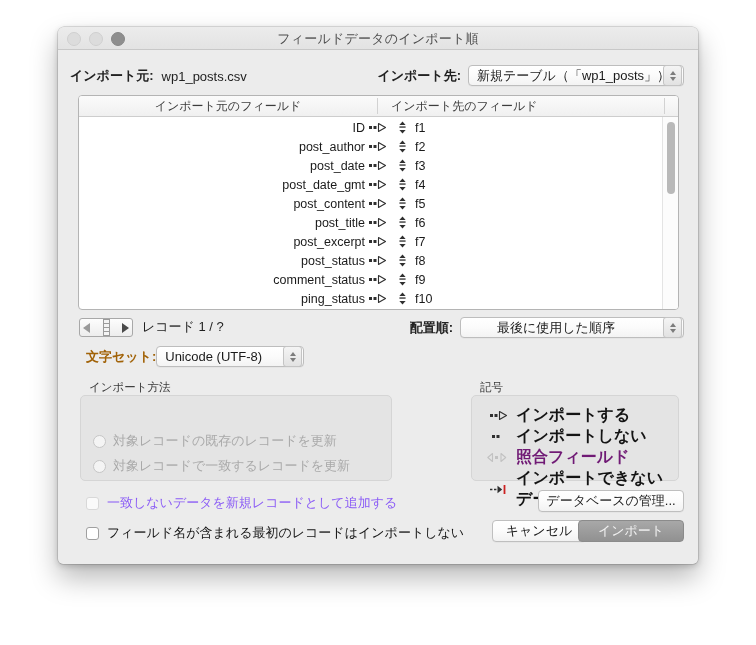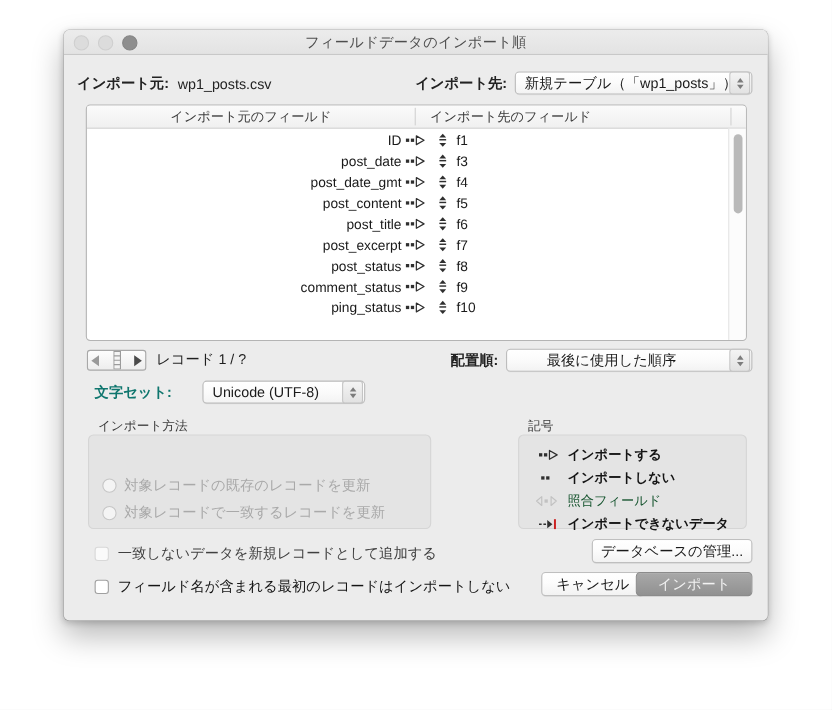--- a/index.html
+++ b/index.html
@@ -183,21 +183,21 @@
   #arrange-row {
     position: absolute; right: 14px; top: 267px;
     display: flex; align-items: center;
   }
   #arrange-row .lbl { font-size: 13px; color: #222; font-weight: 700; margin-right: 7px; }
 
   #charset-row {
     position: absolute; left: 28px; top: 296px;
     display: flex; align-items: center;
   }
-  #charset-row .lbl { font-size: 13px; color: #0f766e; font-weight: 700; margin-right: 28px; }
+  #charset-row .lbl { font-size: 13px; color: #a16207; font-weight: 700; margin-right: 0; }
 
   
   .group-title {
     position: absolute;
     font-size: 11.5px; color: #3a3a3a;
   }
   .group-box {
     position: absolute;
     background: #e4e4e4;
     border: 1px solid #d5d5d5;
@@ -231,47 +231,47 @@
   }
   .radio.off {
     background: #f4f4f4; border: 1px solid #c6c6c6;
   }
   .rl-on { color: #141414; }
   .rl-off { color: #a9a9a9; }
 
   .sym-line {
     position: absolute; left: 10px;
     display: flex; align-items: center;
-    font-size: 12px;
+    font-size: 16px;
   }
   .sym-line .symico {
     width: 34px; display: flex; align-items: center; justify-content: center;
     flex: 0 0 auto;
   }
   .sym-line .symtxt { color: #141414; font-weight: 700; }
-  .sym-line.dim .symtxt { color: #14532d; font-weight: 400; }
+  .sym-line.dim .symtxt { color: #701a75; font-weight: 700; }
 
   
   .cbline {
     position: absolute;
     display: flex; align-items: center;
     font-size: 13px;
   }
   .cbox {
     width: 13px; height: 13px;
     border-radius: 3px;
     background: #ffffff;
     box-sizing: border-box;
     margin-right: 8px;
     flex: 0 0 auto;
   }
   .cbox.enabled { border: 1px solid #a0a0a0; }
   .cbox.disabled { border: 1px solid #d8d8d8; background: #fafafa; }
   .cbtxt-on { color: #141414; }
-  .cbtxt-off { color: #404040; }
+  .cbtxt-off { color: #8b5cf6; }
 
   #cb-unmatched { left: 28px; top: 444px; }
   #cb-firstrow  { left: 28px; top: 474px; }
 
   .btn {
     position: absolute;
     height: 22px;
     border-radius: 4px;
     display: flex; align-items: center; justify-content: center;
     font-size: 13px;
@@ -346,20 +346,38 @@
               </svg>
             </span>
             <span class="drag-icon">
               <svg class="ico-drag" width="9" height="13" viewBox="0 0 9 13">
                 <path d="M4.5 0.5 L7.6 4 L1.4 4 Z" fill="#2f2f2f"></path>
                 <rect x="1.4" y="5.4" width="6.2" height="1.3" fill="#2f2f2f"></rect>
                 <path d="M4.5 12.5 L7.6 9 L1.4 9 Z" fill="#2f2f2f"></path>
               </svg>
             </span>
             <span class="dst">f1</span>
+          </div>
+          <div class="frow">
+            <span class="src">post_author</span>
+            <span class="arrow-icon">
+              <svg class="ico-import" width="20" height="11" viewBox="0 0 20 11">
+                <rect x="1" y="4" width="3" height="3" fill="#2f2f2f"></rect>
+                <rect x="5.5" y="4" width="3" height="3" fill="#2f2f2f"></rect>
+                <path d="M10.5 1.5 L17.5 5.5 L10.5 9.5 Z" fill="none" stroke="#2f2f2f" stroke-width="1.1" stroke-linejoin="round"></path>
+              </svg>
+            </span>
+            <span class="drag-icon">
+              <svg class="ico-drag" width="9" height="13" viewBox="0 0 9 13">
+                <path d="M4.5 0.5 L7.6 4 L1.4 4 Z" fill="#2f2f2f"></path>
+                <rect x="1.4" y="5.4" width="6.2" height="1.3" fill="#2f2f2f"></rect>
+                <path d="M4.5 12.5 L7.6 9 L1.4 9 Z" fill="#2f2f2f"></path>
+              </svg>
+            </span>
+            <span class="dst">f2</span>
           </div>
           <div class="frow">
             <span class="src">post_date</span>
             <span class="arrow-icon">
               <svg class="ico-import" width="20" height="11" viewBox="0 0 20 11">
                 <rect x="1" y="4" width="3" height="3" fill="#2f2f2f"></rect>
                 <rect x="5.5" y="4" width="3" height="3" fill="#2f2f2f"></rect>
                 <path d="M10.5 1.5 L17.5 5.5 L10.5 9.5 Z" fill="none" stroke="#2f2f2f" stroke-width="1.1" stroke-linejoin="round"></path>
               </svg>
             </span>

